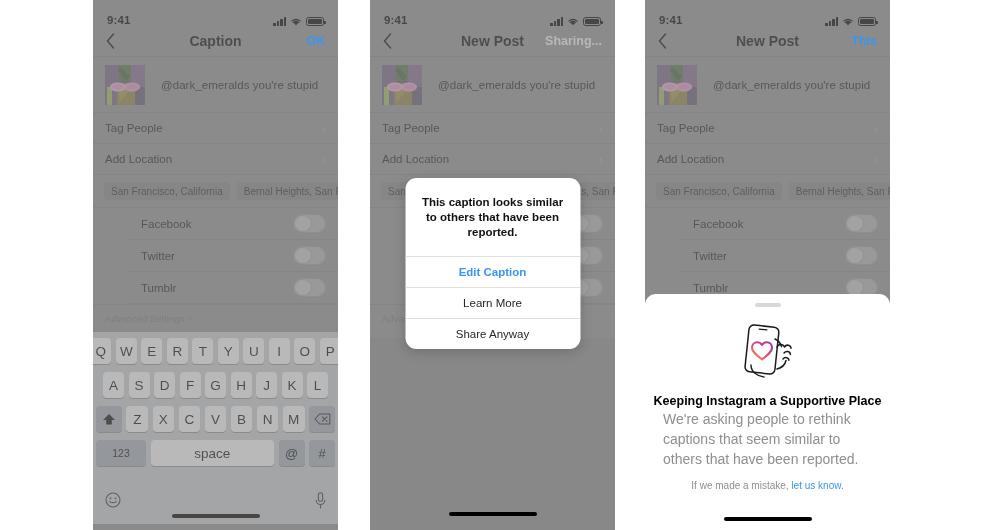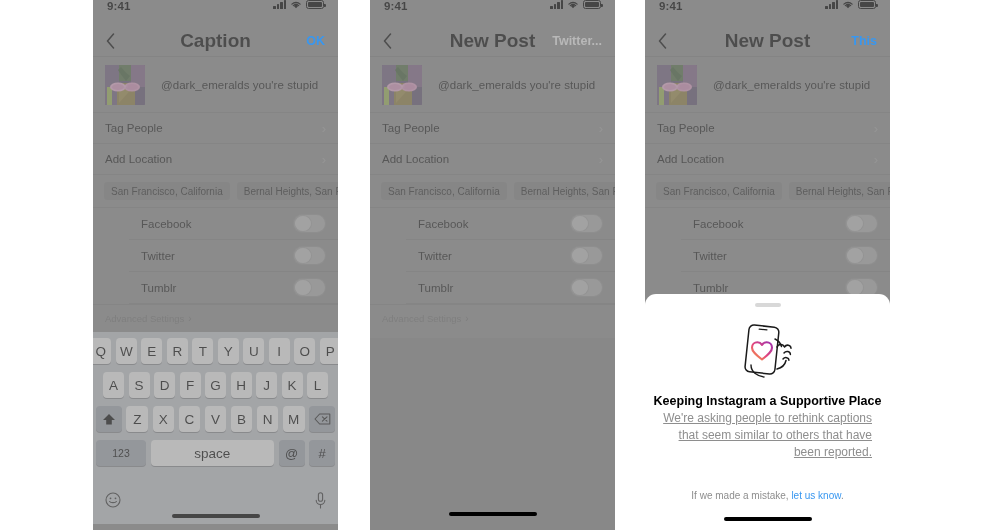--- a/index.html
+++ b/index.html
@@ -30,21 +30,21 @@
 
   .screen-inner {
     position: absolute; inset: 0;
     display: flex; flex-direction: column;
   }
 
   
   .statusbar {
     height: 26px;
     flex: 0 0 26px;
-    display: flex; align-items: flex-start;
+    display: flex; align-items: flex-end;
     padding: 0 14px;
     font-size: 11.5px; font-weight: bold;
     color: #000;
     position: relative;
   }
   .statusbar .time { letter-spacing: .1px; }
   .statusbar .right {
     margin-left: auto;
     display: flex; align-items: center; gap: 4px;
   }
@@ -74,21 +74,21 @@
     position: relative;
     border-bottom: 1px solid rgba(0,0,0,0.10);
     background: transparent;
   }
   .navbar .back {
     width: 16px; height: 18px;
     display:flex; align-items:center; justify-content:flex-start;
   }
   .navbar .title {
     position: absolute; left: 0; right: 0; text-align: center;
-    font-size: 19px; font-weight: bold; color: #111;
+    font-size: 14px; font-weight: bold; color: #111;
     pointer-events: none;
   }
   .navbar .action {
     margin-left: auto;
     font-size: 12.5px; font-weight: bold; color: #3897f0;
     z-index: 2;
   }
   .navbar .action.muted { color: #b8b8b8; font-weight: bold; }
 
   
@@ -273,28 +273,27 @@
     background: #d8d8d8;
     margin-bottom: 14px;
   }
   .illus { width: 74px; height: 62px; margin-bottom: 10px; }
   .illus svg { display:block; width:100%; height:100%; }
   .sheet-title {
     font-size: 12.5px; font-weight: bold; color: #000000;
     text-align: center; line-height: 1.35;
   }
   .sheet-sub {
-    font-size: 12px; color: #8e8e8e;
-    text-align: right; line-height: 1.42;
+    font-size: 14px; color: #8e8e8e;
+    text-align: left; line-height: 1.42;
     padding: 0 18px;
     margin-bottom: 10px;
-    text-decoration: underline;
   }
   .sheet-foot {
-    font-size: 10px; color: #8e8e8e; text-align: center; margin-top: 19px;
+    font-size: 10px; color: #8e8e8e; text-align: center;
   }
   .sheet-foot a { color: #3897f0; text-decoration: none; }
   .homebar3 {
     position: absolute; bottom: 9px; left: 50%;
     transform: translateX(-50%);
     width: 88px; height: 4px; border-radius: 3px;
     background: #000;
   }
 </style>
 </head>
@@ -495,21 +494,21 @@
         </span>
       </div>
 
       <div class="navbar">
         <span class="back">
           <svg width="9" height="16" viewBox="0 0 9 16">
               <path d="M7.5 1 1.5 8l6 7" stroke="#111" stroke-width="1.5" fill="none" stroke-linecap="round" stroke-linejoin="round"></path>
             </svg>
         </span>
         <span class="title">New Post</span>
-        <span class="action muted">Twitter...</span>
+        <span class="action muted">Sharing...</span>
       </div>
 
       <div class="caption-row">
         <span class="thumb">
           <svg viewBox="0 0 40 40" preserveAspectRatio="none">
             <rect width="40" height="40" fill="#6e5f7c"></rect>
             <path d="M0 0h14v40H0z" fill="#7d6a8a"></path>
             <path d="M14 0h16v16H14z" fill="#5f7a52"></path>
             <path d="M26 0h14v22H26z" fill="#8c6f92"></path>
             <path d="M12 18h18v22H12z" fill="#9c8a4a"></path>
@@ -563,20 +562,26 @@
         <span>Advanced Settings</span>
         <span class="chev">›</span>
       </div>
 
       <div class="filler"></div>
     </div>
 
     <div class="lower-gray"></div>
     <div class="dim-all"></div>
 
+    <div class="alert">
+      <div class="alert-body">This caption looks similar to others that have been reported.</div>
+      <div class="alert-btn primary">Edit Caption</div>
+      <div class="alert-btn">Learn More</div>
+      <div class="alert-btn">Share Anyway</div>
+    </div>
 
     <div class="homebar2"></div>
   </div>
 
   <div class="phone" id="phone3">
     <div class="screen-inner">
 
       <div class="statusbar">
         <span class="time">9:41</span>
         <span class="right">

